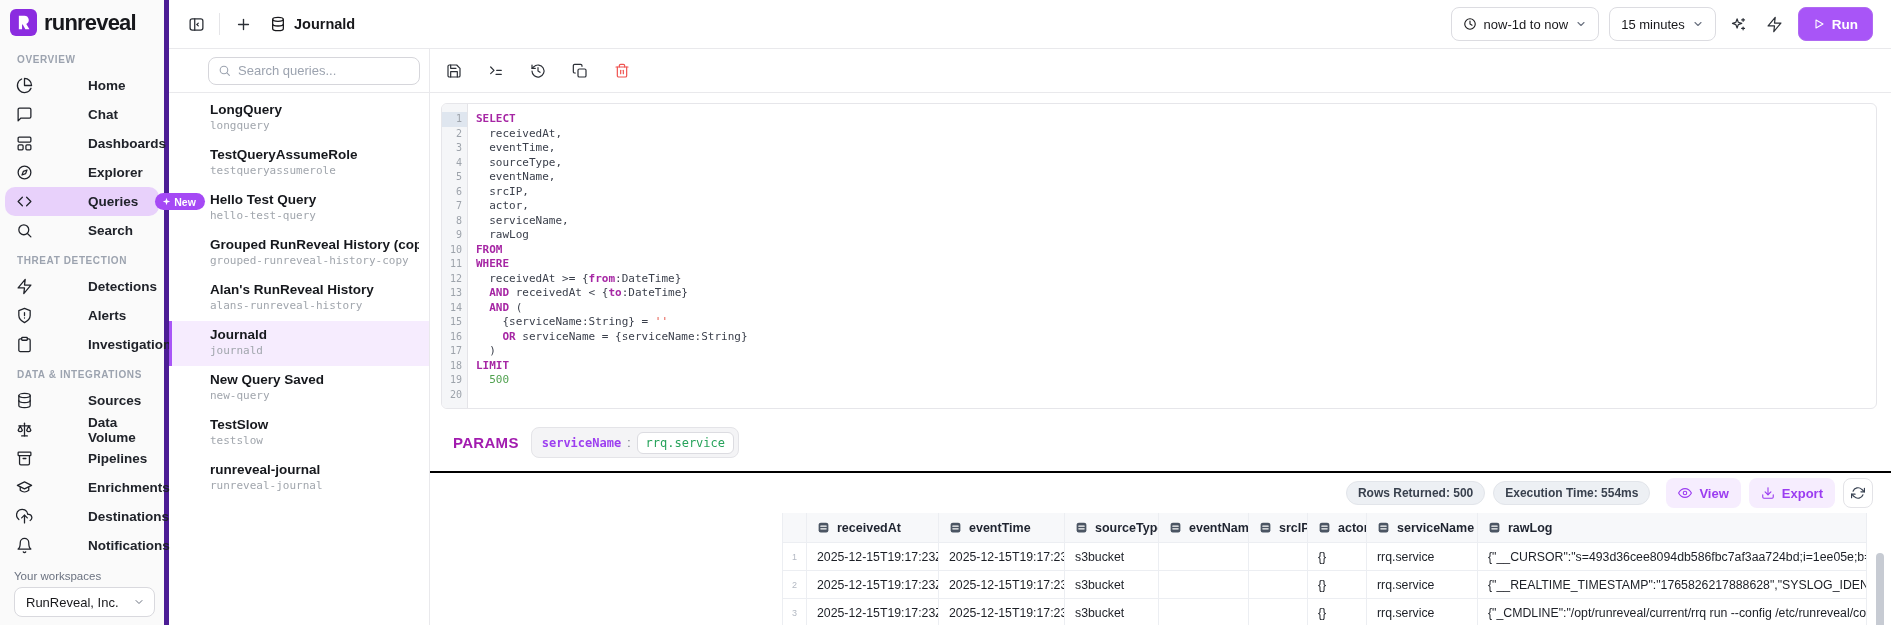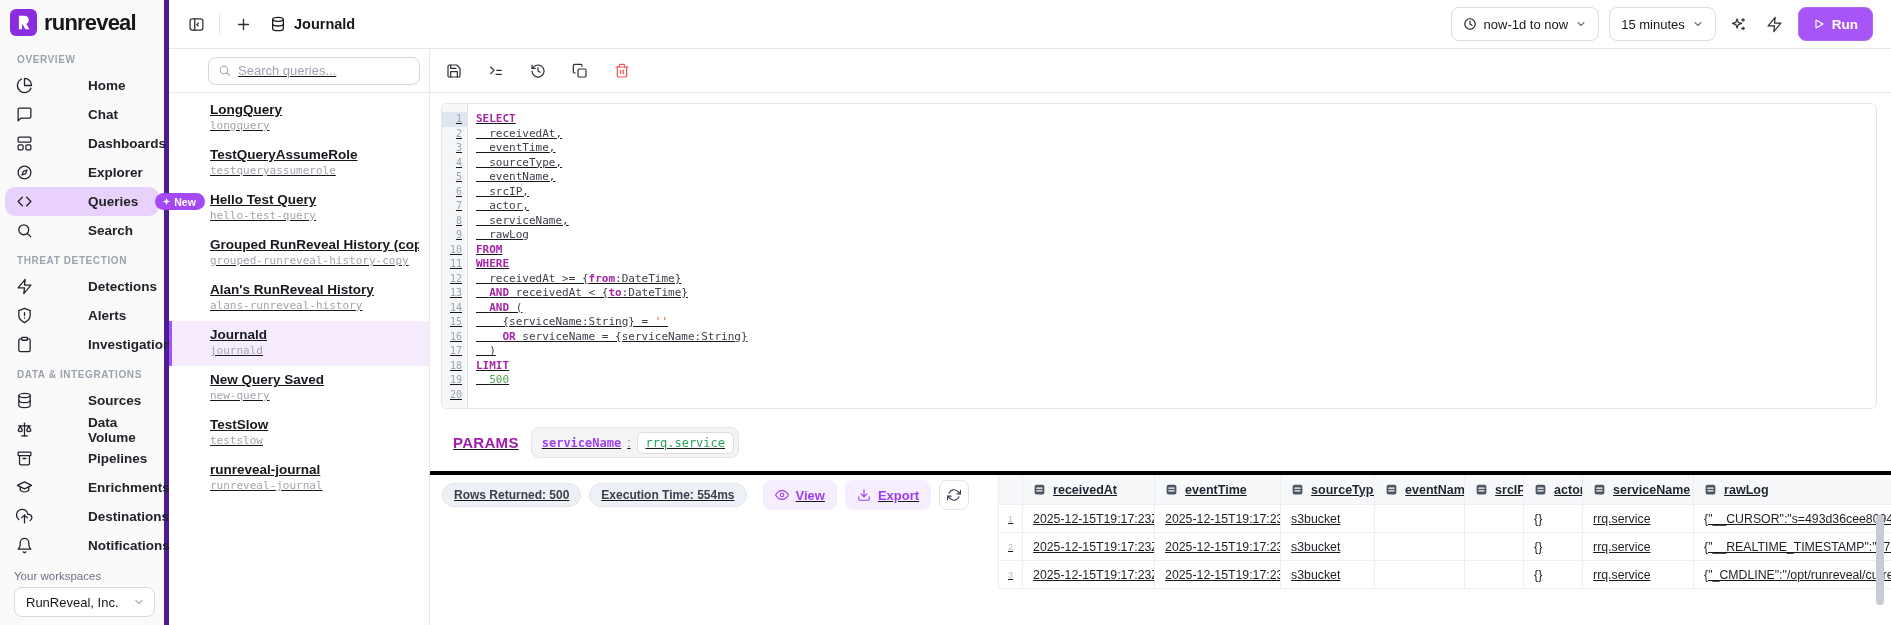--- a/index.html
+++ b/index.html
@@ -46,21 +46,21 @@
   .select-btn { display:flex; align-items:center; gap:7px; height:34px; padding:0 11px;
     background:#fff; border:1px solid #dcdce1; border-radius:8px; font-size:13px; color:#18181b;
     font-family:inherit; cursor:pointer; }
   .select-btn .icn svg { width:14px; height:14px; }
   .select-btn .chev svg { width:12px; height:12px; color:#6b7280; }
   .run-btn { display:flex; align-items:center; gap:7px; height:34px; padding:0 14px;
     background:#a855f7; border:1px solid #b06af2; border-radius:8px; color:#fff; font-size:13.5px;
     font-weight:700; font-family:inherit; cursor:pointer; }
   .run-btn svg { width:12px; height:12px; }
 
-  .content { flex:1; display:flex; min-height:0;text-decoration:underline; }
+  .content { flex:1; display:flex; min-height:0; }
 
   
   .query-col { width:261px; flex:none; border-right:1px solid #e9e9ec; display:flex; flex-direction:column; }
   .search-row { height:44px; border-bottom:1px solid #e9e9ec; display:flex; align-items:center;
     padding-left:39px; flex:none; }
   .search-box { display:flex; align-items:center; gap:7px; width:212px; height:28px;
     border:1px solid #d6d6db; border-radius:8px; padding:0 9px; background:#fff; color:#9ca3af; }
   .search-box svg { width:13px; height:13px; }
   .search-box input { border:none; outline:none; flex:1; font-size:13px; font-family:inherit;
     color:#18181b; background:transparent; min-width:0; }
@@ -98,22 +98,22 @@
   .params-row { display:flex; align-items:center; gap:12px; margin:18px 0 0 12px; height:31px; }
   .params-label { font-size:15px; font-weight:700; color:#a21caf; letter-spacing:0.3px; }
   .params-pill { display:flex; align-items:center; gap:6px; background:#f4f4f6; border:1px solid #e4e4e8;
     border-radius:8px; padding:3px 4px 3px 10px; height:31px; }
   .p-name { font-family:"DejaVu Sans Mono", monospace; font-size:12px; color:#9d3ff0; font-weight:700; }
   .p-colon { color:#6b7280; font-size:12px; }
   .p-val { font-family:"DejaVu Sans Mono", monospace; font-size:12px; color:#27a35b;
     background:#fff; border:1px solid #dcdce1; border-radius:6px; padding:3px 8px; }
 
   
-  .results { flex:1; border-top:4px solid #000000; margin-top:13px; display:flex;
-    min-height:0; }
+  .results { flex:1; border-top:2px solid #000000; margin-top:13px; display:flex;
+    flex-direction:column; min-height:0;align-items:flex-end; }
   .results-toolbar { height:40px; display:flex; align-items:center; gap:8px; padding:0 18px 0 12px; flex:none; }
   .pill { background:#edf0f4; border:1px solid #e2e5ea; color:#39414e; font-size:12px; font-weight:700;
     border-radius:999px; padding:4px 11px; }
   .soft-btn { display:flex; align-items:center; gap:7px; height:30px; padding:0 12px; background:#f6edfe;
     border:none; border-radius:8px; color:#9b3df1; font-size:13px; font-weight:700;
     font-family:inherit; cursor:pointer; }
   .soft-btn svg { width:14px; height:14px; }
   .icon-btn { width:30px; height:30px; background:#fff; border:1px solid #e3e3e7; border-radius:8px;
     display:flex; align-items:center; justify-content:center; color:#374151; cursor:pointer; }
   .icon-btn svg { width:14px; height:14px; }

